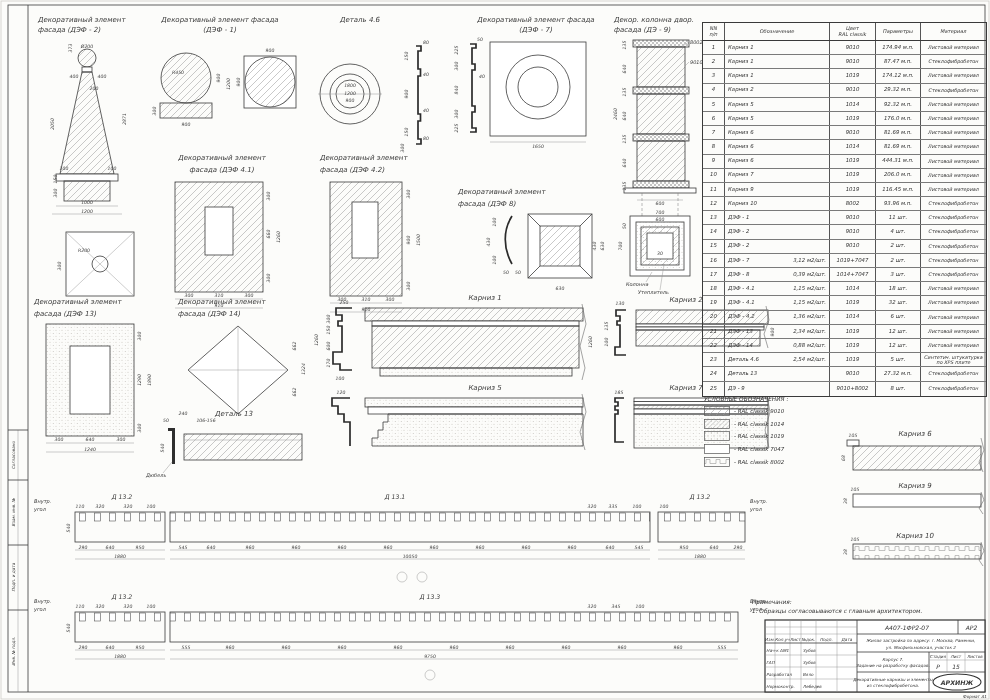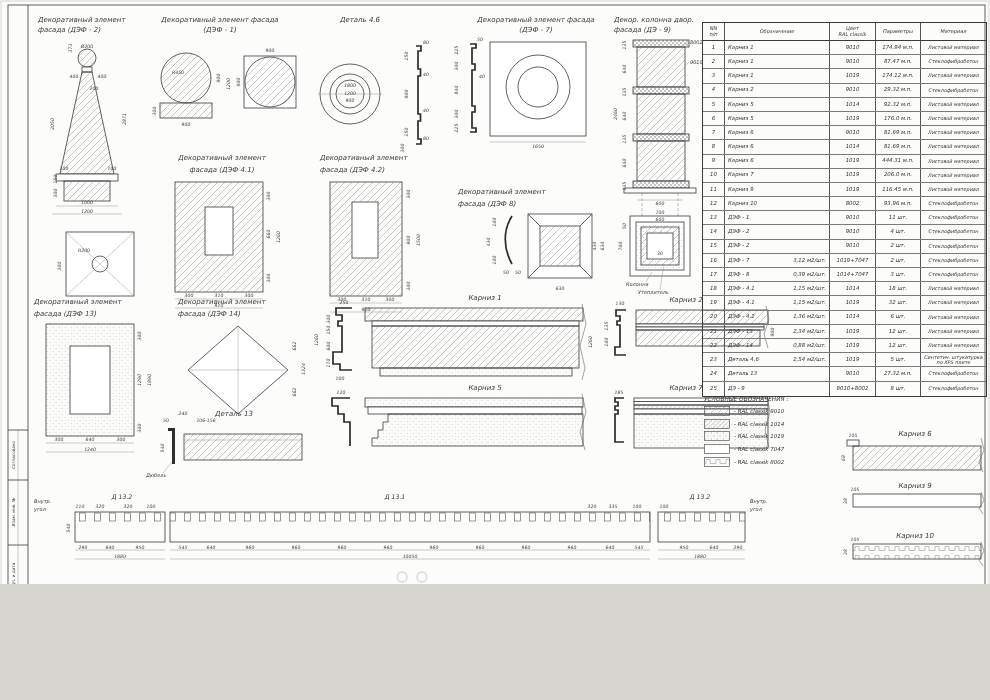--- a/index.html
+++ b/index.html
@@ -1,16 +1,16 @@
 <!DOCTYPE html>
 <html><head>
 <meta charset="utf-8">
 <style>
   body{margin:0;background:#d8d6d1;font-family:"DejaVu Sans",sans-serif}
-  .sheet{position:relative;width:990px;height:584px;background:#fcfcfa;overflow:hidden}
+  .sheet{position:relative;width:990px;height:700px;background:#fcfcfa;overflow:hidden}
   svg.canvas{position:absolute;left:0;top:0}
   svg text{font-family:"DejaVu Sans",sans-serif;font-style:italic;fill:#3a3a3a}
   .ttl{font-size:7px;text-anchor:middle}
   .ttl-l{font-size:7px;text-anchor:start}
   .dim{font-size:4.6px;text-anchor:middle;fill:#424242}
   .lbl{font-size:5px;text-anchor:start}
   .lbl2{font-size:6.2px;text-anchor:middle}
   .tbt{font-size:4.2px;text-anchor:middle;fill:#333}
   .tbt-l{font-size:4.2px;text-anchor:start;fill:#333}
   .tbt-big{font-size:6px;text-anchor:middle;fill:#333}

